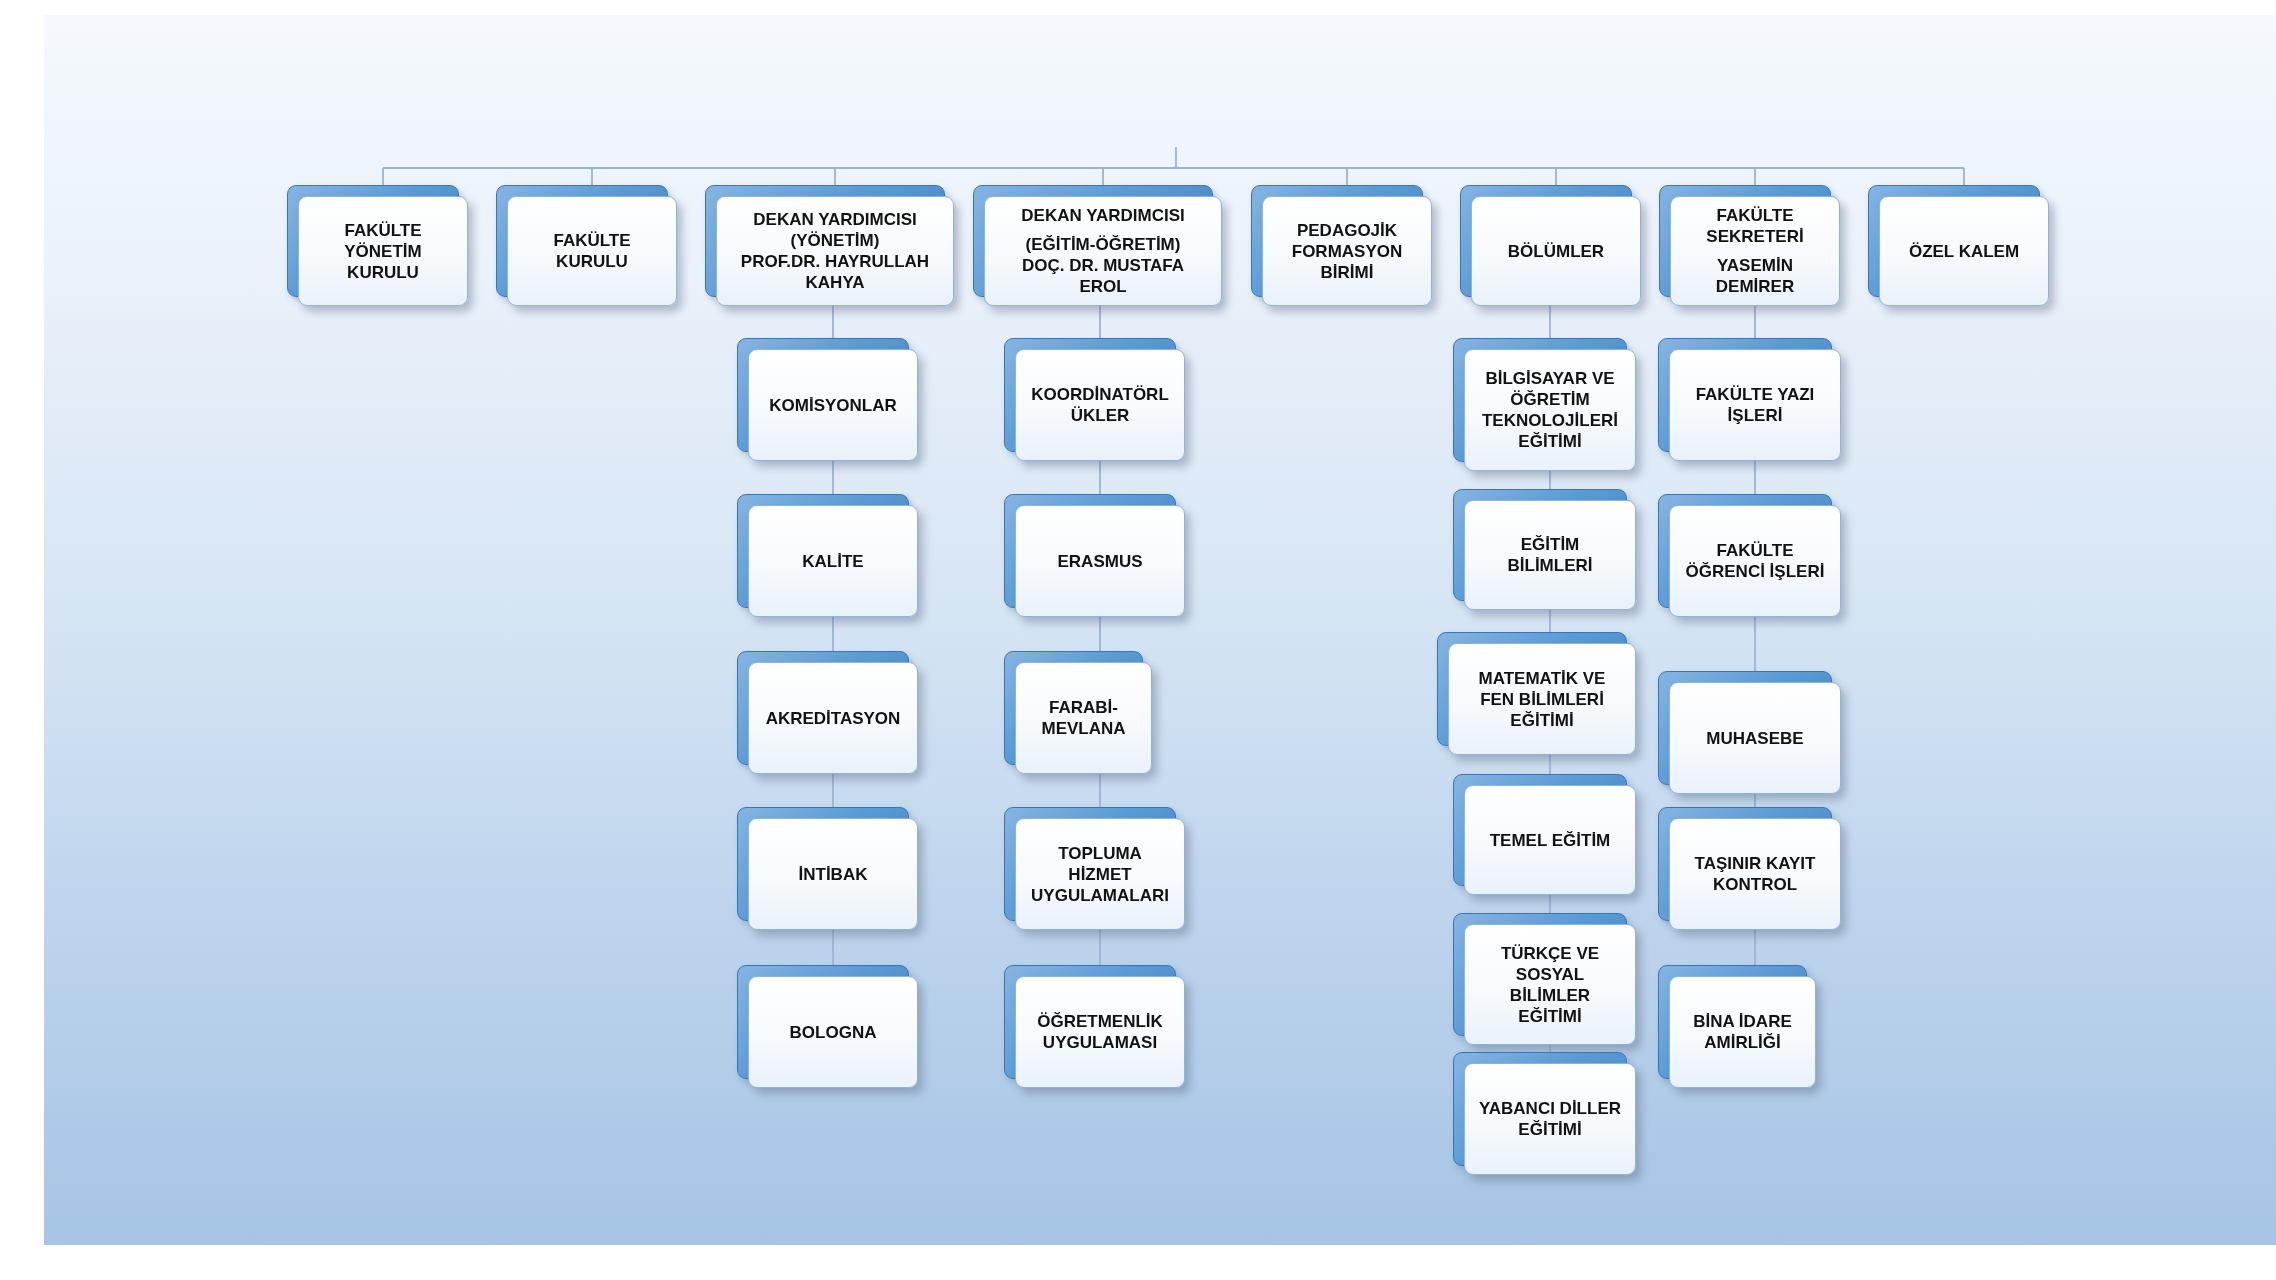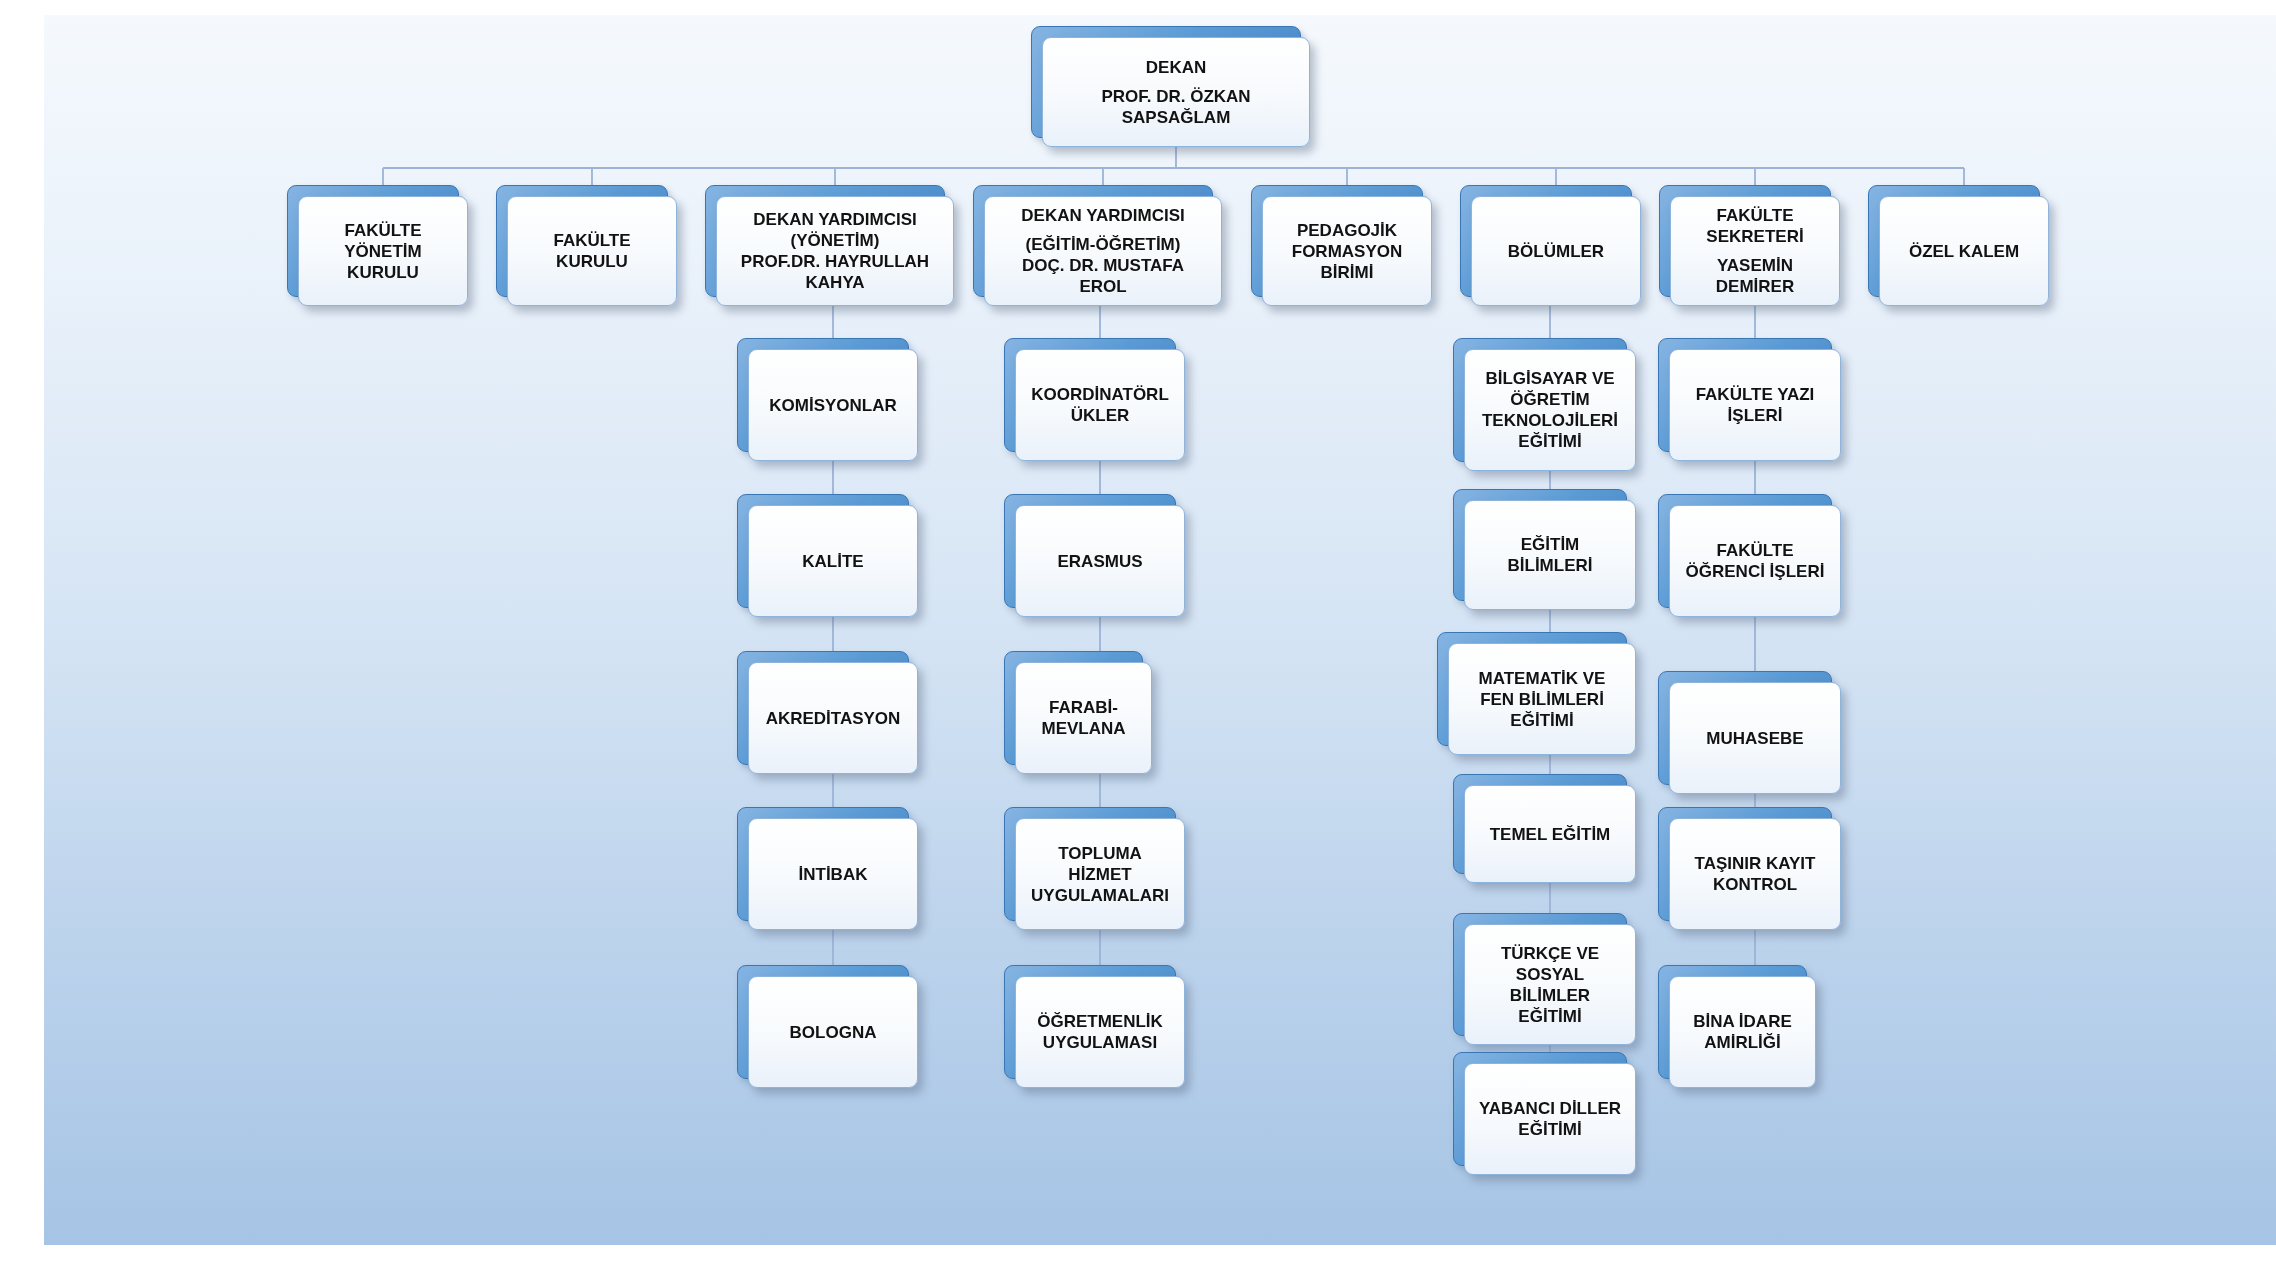--- a/index.html
+++ b/index.html
@@ -57,29 +57,20 @@
       <line x1="1347" y1="168" x2="1347" y2="196"></line>
       <line x1="1556" y1="168" x2="1556" y2="196"></line>
       <line x1="1755" y1="168" x2="1755" y2="196"></line>
       <line x1="1964" y1="168" x2="1964" y2="196"></line>
       <line x1="833" y1="306" x2="833" y2="980"></line>
       <line x1="1100" y1="306" x2="1100" y2="980"></line>
       <line x1="1550" y1="306" x2="1550" y2="1068"></line>
       <line x1="1755" y1="306" x2="1755" y2="980"></line>
     </svg>
   <div id="nodes">
-      <div class="node" style="left: 1042px; top: 37px; width: 268px; height: 110px;">
-        <div class="back"></div>
-        <div class="face">
-          <div class="ln">DEKAN</div>
-          <div class="gap"></div>
-          <div class="ln">PROF. DR. ÖZKAN</div>
-          <div class="ln">SAPSAĞLAM</div>
-        </div>
-      </div>
       <div class="node" style="left: 298px; top: 196px; width: 170px; height: 110px;">
         <div class="back"></div>
         <div class="face">
           <div class="ln">FAKÜLTE</div>
           <div class="ln">YÖNETİM</div>
           <div class="ln">KURULU</div>
         </div>
       </div>
       <div class="node" style="left: 507px; top: 196px; width: 170px; height: 110px;">
         <div class="back"></div>
@@ -219,21 +210,21 @@
         </div>
       </div>
       <div class="node" style="left: 1448px; top: 643px; width: 188px; height: 112px;">
         <div class="back"></div>
         <div class="face">
           <div class="ln">MATEMATİK  VE</div>
           <div class="ln">FEN BİLİMLERİ</div>
           <div class="ln">EĞİTİMİ</div>
         </div>
       </div>
-      <div class="node" style="left: 1464px; top: 785px; width: 172px; height: 98px;">
+      <div class="node" style="left: 1464px; top: 785px; width: 172px; height: 110px;">
         <div class="back"></div>
         <div class="face">
           <div class="ln">TEMEL EĞİTİM</div>
         </div>
       </div>
       <div class="node" style="left: 1464px; top: 924px; width: 172px; height: 121px;">
         <div class="back"></div>
         <div class="face">
           <div class="ln">TÜRKÇE  VE</div>
           <div class="ln">SOSYAL</div>

